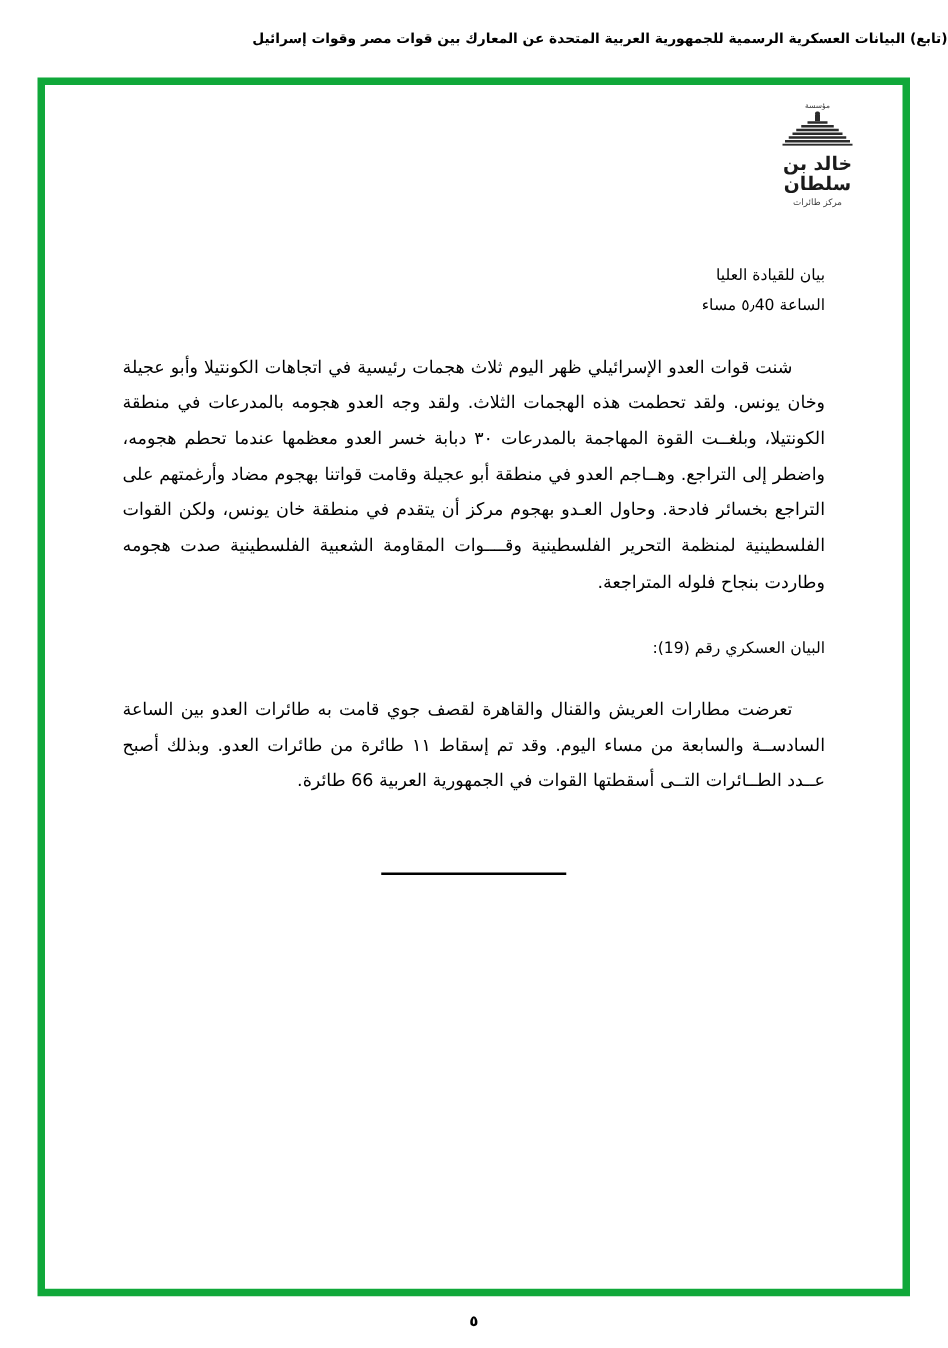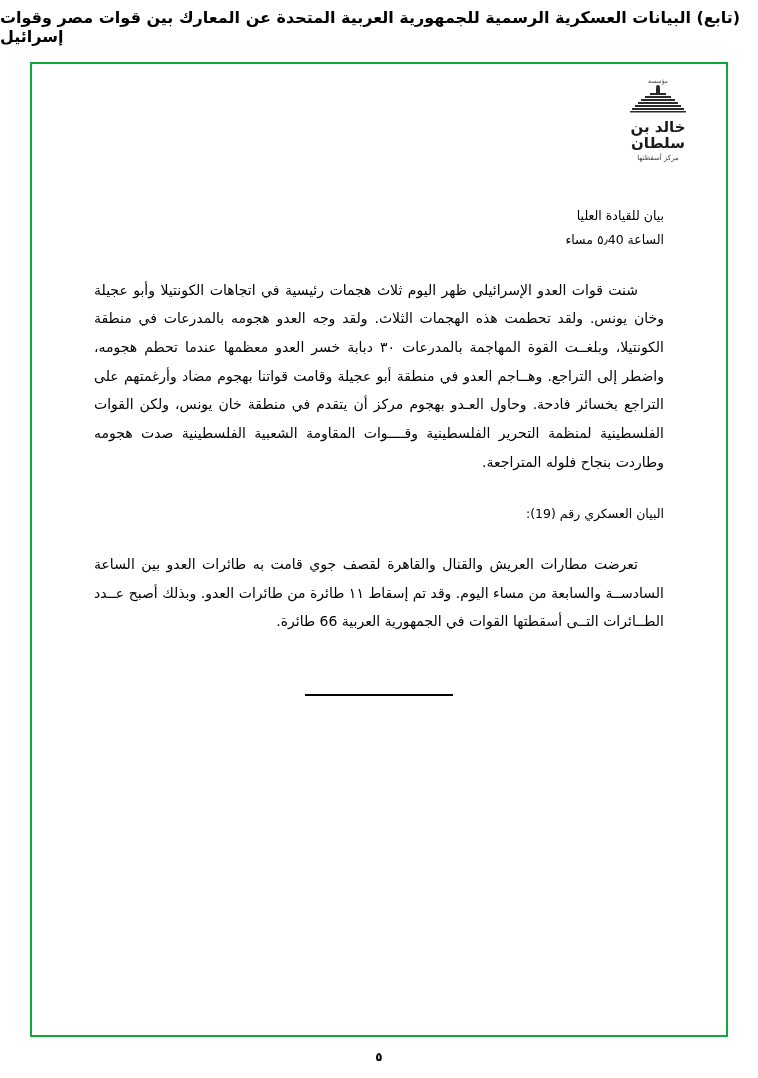--- a/index.html
+++ b/index.html
@@ -15,38 +15,38 @@
     color: #000000;
     overflow: hidden;
   }
   .page {
     position: absolute;
     inset: 0;
   }
   
   .running-head {
     position: absolute;
-    top: 8px;
+    top: 24px;
     left: 0;
     right: 0;
-    text-align: left;
-    font-size: 16px;
+    text-align: right;
+    font-size: 11px;
     font-weight: bold;
     color: #000;
     direction: rtl;
     letter-spacing: 0px;
   }
   
   .frame {
     position: absolute;
     top: 62px;
     left: 30px;
     width: 698px;
     height: 975px;
-    border: 2px solid #a16207;
+    border: 6px solid #a16207;
     box-sizing: border-box;
     background: #fff;
   }
   
   .emblem {
     position: absolute;
     top: 14px;
     right: 22px;
     width: 92px;
     height: 82px;
@@ -154,21 +154,21 @@
           <rect x="20" y="34" width="80" height="4"></rect>
           <rect x="26" y="28" width="68" height="4"></rect>
           <rect x="34" y="22" width="52" height="4"></rect>
           <rect x="44" y="16" width="32" height="4"></rect>
           <rect x="56" y="6" width="8" height="10"></rect>
           <circle cx="60" cy="4" r="4"></circle>
           <rect x="4" y="52" width="112" height="3"></rect>
         </g>
       </svg>
       <span class="name">خالد بن سلطان</span>
-      <span class="sub">مركز أسقطتها</span>
+      <span class="sub">مركز طائرات</span>
     </div>
 
     <div class="content">
 
       <div class="meta-block">
         <p class="meta-line">بيان للقيادة العليا</p>
         <p class="meta-line">الساعة ٥٫40 مساء</p>
       </div>
 
       <div class="spacer-md"></div>

